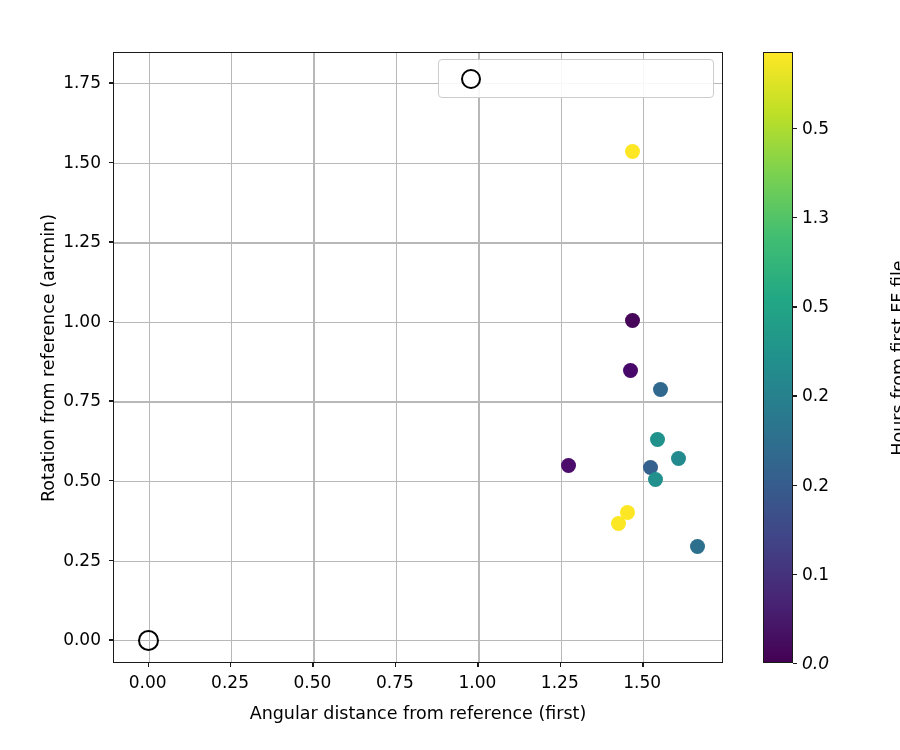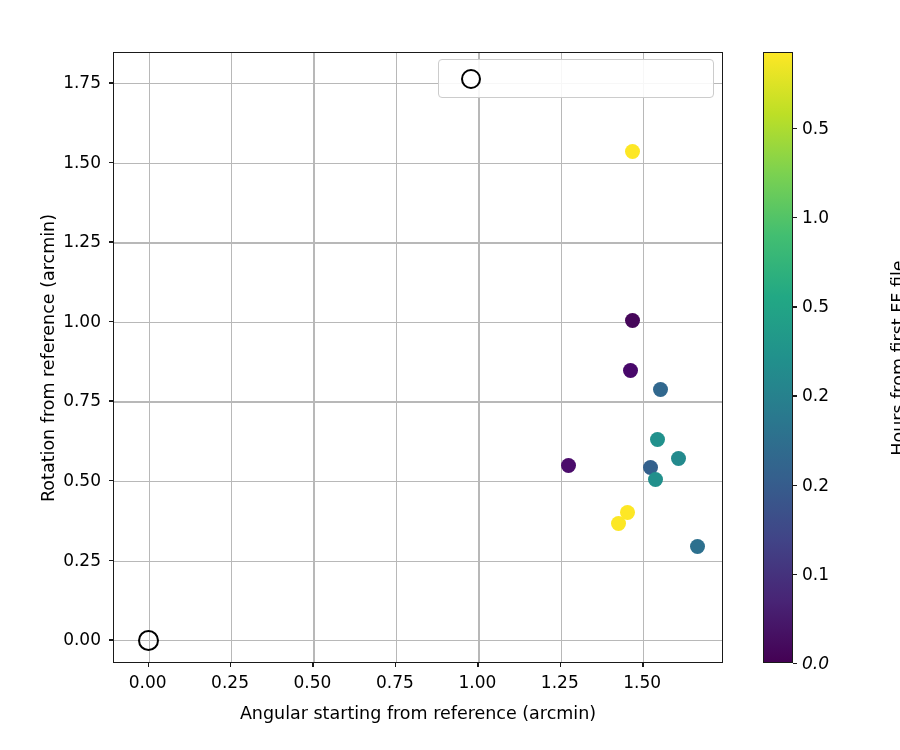--- a/index.html
+++ b/index.html
@@ -240,41 +240,41 @@
       <div class="data-point" style="left: 543.395px; top: 386.33px; background: rgb(33, 145, 140);"></div>
       <div class="data-point" style="left: 564.497px; top: 405.424px; background: rgb(35, 138, 141);"></div>
       <div class="data-point" style="left: 536.141px; top: 414.971px; background: rgb(52, 97, 141);"></div>
       <div class="data-point" style="left: 541.086px; top: 426.427px; background: rgb(34, 144, 140);"></div>
       <div class="data-point" style="left: 454.368px; top: 412.743px; background: rgb(75, 12, 107);"></div>
       <div class="data-point" style="left: 513.719px; top: 459.523px; background: rgb(253, 231, 37);"></div>
       <div class="data-point" style="left: 504.157px; top: 470.343px; background: rgb(252, 231, 37);"></div>
       <div class="data-point" style="left: 583.292px; top: 493.573px; background: rgb(45, 112, 142);"></div>
     </div>
 
-  <div id="xlabel">Angular starting from reference (arcmin)</div>
+  <div id="xlabel">Angular distance from reference (first)</div>
   <div id="ylabel">Rotation from reference (arcmin)</div>
 
   <div id="legend">
     <div id="legend-marker"></div>
   </div>
 
   <div id="colorbar-wrap">
     <div id="colorbar-gradient" style="background: linear-gradient(to top, rgb(68, 1, 84), rgb(72, 36, 117), rgb(65, 68, 135), rgb(53, 95, 141), rgb(42, 120, 142), rgb(33, 145, 140), rgb(34, 168, 132), rgb(66, 190, 113), rgb(122, 209, 81), rgb(189, 223, 38), rgb(253, 231, 37));"></div>
   <div class="cb-tick" style="top: 611px;"></div>
       <div class="cb-ticklabel" style="top: 611px; font-style: italic;">0.0</div>
       <div class="cb-tick" style="top: 521.803px;"></div>
       <div class="cb-ticklabel" style="top: 521.803px;">0.1</div>
       <div class="cb-tick" style="top: 432.606px;"></div>
       <div class="cb-ticklabel" style="top: 432.606px;">0.2</div>
       <div class="cb-tick" style="top: 343.409px;"></div>
       <div class="cb-ticklabel" style="top: 343.409px;">0.2</div>
       <div class="cb-tick" style="top: 254.212px;"></div>
       <div class="cb-ticklabel" style="top: 254.212px;">0.5</div>
       <div class="cb-tick" style="top: 165.015px;"></div>
-      <div class="cb-ticklabel" style="top: 165.015px;">1.0</div>
+      <div class="cb-ticklabel" style="top: 165.015px;">1.3</div>
       <div class="cb-tick" style="top: 75.8175px;"></div>
       <div class="cb-ticklabel" style="top: 75.8175px;">0.5</div>
     </div>
   <div id="cb-label">Hours from first FF file</div>
 
 <div class="tick-x" style="left: 147.622px; top: 663px;"></div>
     <div class="ticklabel-x" style="left: 147.622px; top: 672px;">0.00</div>
     <div class="tick-x" style="left: 230.054px; top: 663px;"></div>
     <div class="ticklabel-x" style="left: 230.054px; top: 672px;">0.25</div>
     <div class="tick-x" style="left: 312.486px; top: 663px;"></div>

